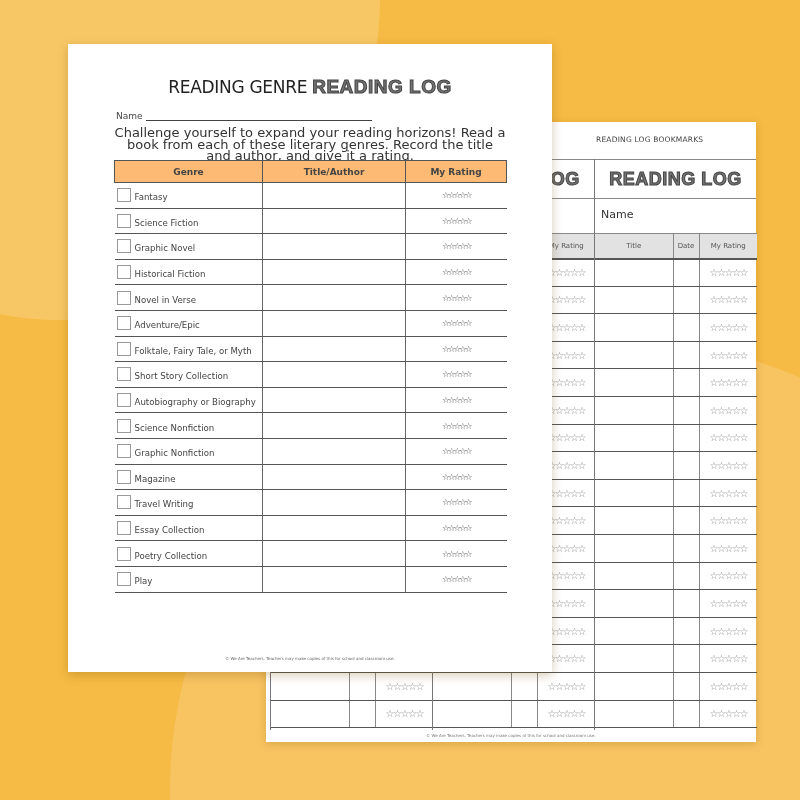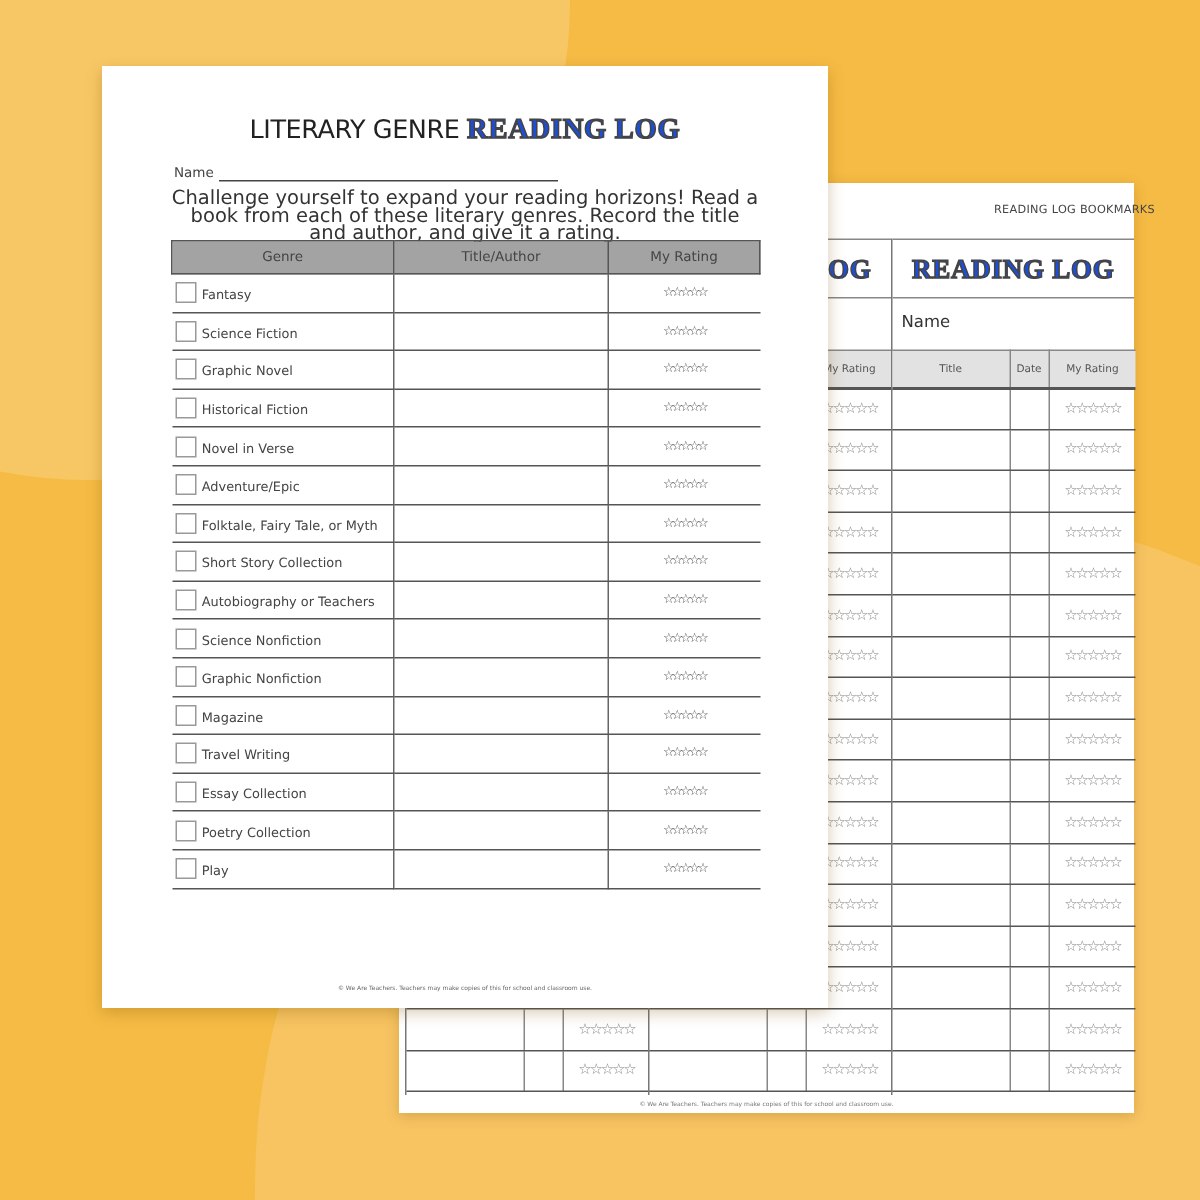--- a/index.html
+++ b/index.html
@@ -17,35 +17,35 @@
   .blob1 { left: -260px; top: -320px; width: 640px; height: 640px; }
   .blob2 { left: 170px; top: 340px; width: 900px; height: 900px; background: #f8c462; }
 
   
   .back {
     position: absolute; left: 266px; top: 122px; width: 490px; height: 620px;
     background: #fff;
     box-shadow: 0 2px 8px rgba(120,80,0,0.25);
   }
   .back .bm-title {
-    position: absolute; left: 344px; top: 13px; width: 160px; text-align: right;
+    position: absolute; left: 330px; top: 13px; width: 160px; text-align: left;
     font-size: 7.5px; letter-spacing: 0.2px; color: #444;
   }
   .back .bm {
     position: absolute; top: 37px; width: 162px; height: 571px;
     border-left: 1px solid #777;
   }
   .bm .bm-head {
     position: absolute; left: 0; top: 0; width: 100%; height: 40px;
     border-top: 1px solid #888; border-bottom: 1px solid #888;
     display: flex; align-items: center; justify-content: center;
   }
   .outline-text {
-    font-family: Liberation Serif, serif; font-weight: bold;
-    color: #1d4ed8; -webkit-text-stroke: 1px #444; letter-spacing: 0.5px; text-align: right;
+    font-family: Liberation Sans, sans-serif; font-weight: bold;
+    color: #737373; -webkit-text-stroke: 1px #444; letter-spacing: 0.5px; text-align: right;
   }
   .bm .bm-head span { font-size: 18px; }
   .bm .bm-name {
     position: absolute; left: 0; top: 40px; width: 100%; height: 34px;
     font-size: 11px; padding: 9px 0 0 6px; color: #333;
   }
   .bm table {
     position: absolute; left: 0; top: 74px; width: 100%;
     border-collapse: collapse; table-layout: fixed;
   }
@@ -90,21 +90,21 @@
   }
   .front .intro {
     position: absolute; left: 46px; top: 83px; width: 392px; text-align: center;
     font-size: 13px; line-height: 11.5px; color: #333;
   }
   .front table {
     position: absolute; left: 46px; top: 116px; width: 392px;
     border-collapse: collapse; table-layout: fixed;
   }
   .front th {
-    background: #a3a3a3; font-weight: normal; font-size: 9px; color: #444;
+    background: #fdba74; font-weight: bold; font-size: 9px; color: #444;
     height: 22px; border: 1.5px solid #555;
   }
   .front td {
     height: 25.6px; border-bottom: 1.5px solid #555; border-right: 1px solid #666;
     font-size: 8.6px; color: #444; vertical-align: middle;
   }
   .front td:last-child { border-right: none; }
   .genre-cell { display: flex; align-items: flex-end; padding-left: 2px; }
   .checkbox {
     display: inline-block; width: 14px; height: 14px; border: 1px solid #999;
@@ -448,21 +448,21 @@
             </tr>
           </tbody>
         </table>
       </div>
     </div>
   <div class="footer">© We Are Teachers. Teachers may make copies of this for school and classroom use.</div>
 </div>
 
 <div class="front">
   <div class="title">
-    <span class="plain">LITERARY GENRE</span>
+    <span class="plain">READING GENRE</span>
     <span class="outline outline-text">READING LOG</span>
   </div>
   <div class="name-row">
     <span>Name</span>
     <span class="name-line"></span>
   </div>
   <div class="intro">Challenge yourself to expand your reading horizons! Read a book from each of these literary genres. Record the title and author, and give it a rating.</div>
   <table>
     <colgroup>
         <col style="width:148px">
@@ -554,21 +554,21 @@
               <span>Short Story Collection</span>
             </div>
           </td>
           <td></td>
           <td class="stars"><span>☆☆☆☆☆</span></td>
         </tr>
         <tr>
           <td>
             <div class="genre-cell">
               <span class="checkbox"></span>
-              <span>Autobiography or Teachers</span>
+              <span>Autobiography or Biography</span>
             </div>
           </td>
           <td></td>
           <td class="stars"><span>☆☆☆☆☆</span></td>
         </tr>
         <tr>
           <td>
             <div class="genre-cell">
               <span class="checkbox"></span>
               <span>Science Nonfiction</span>

